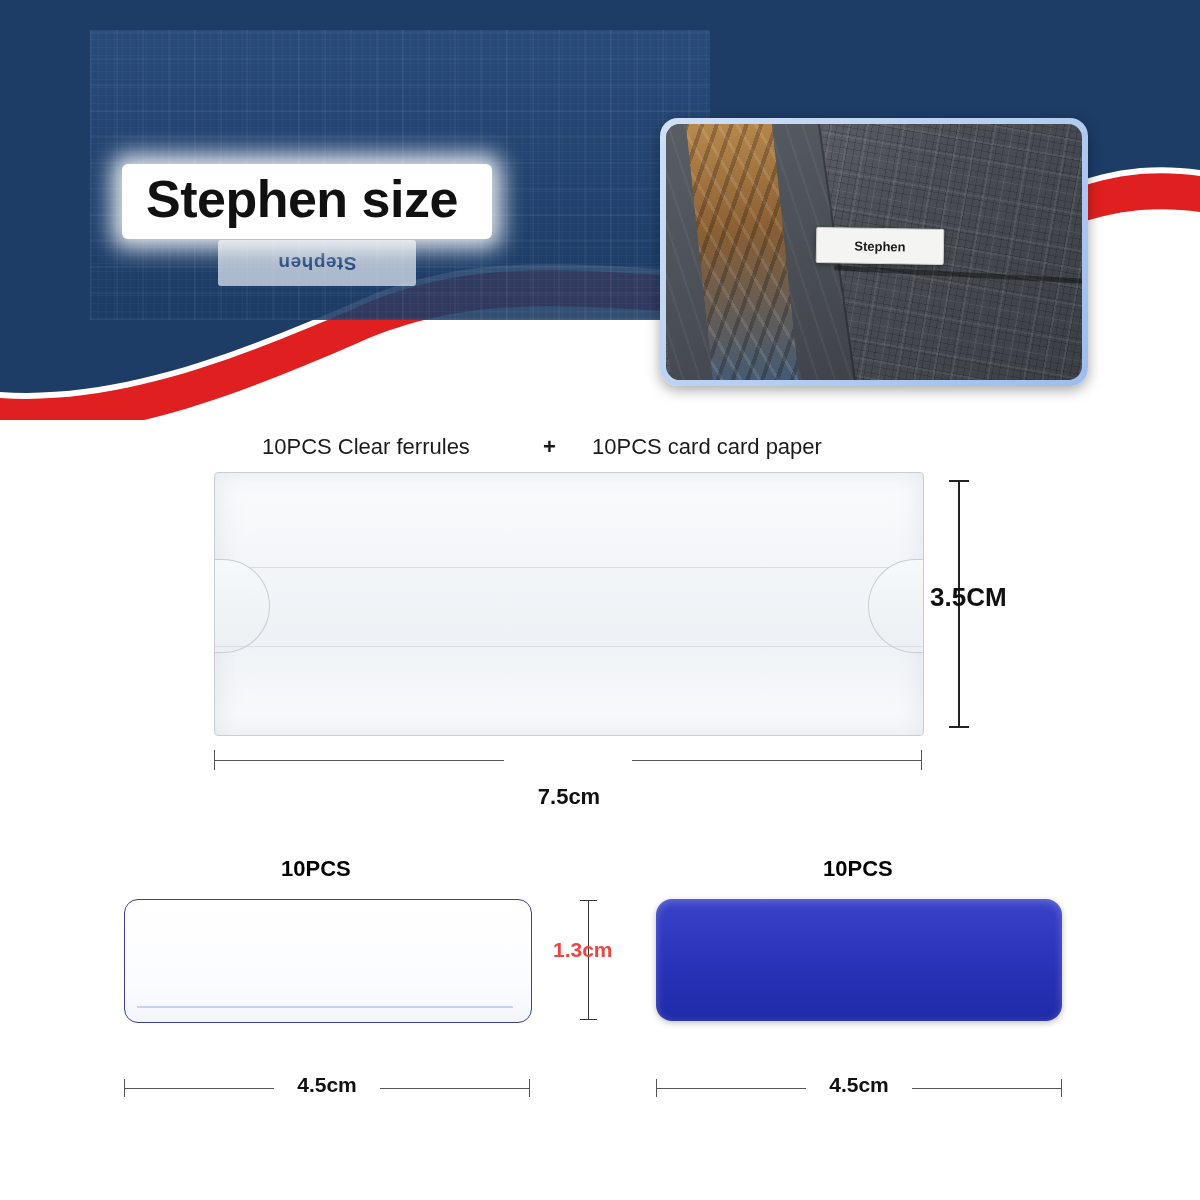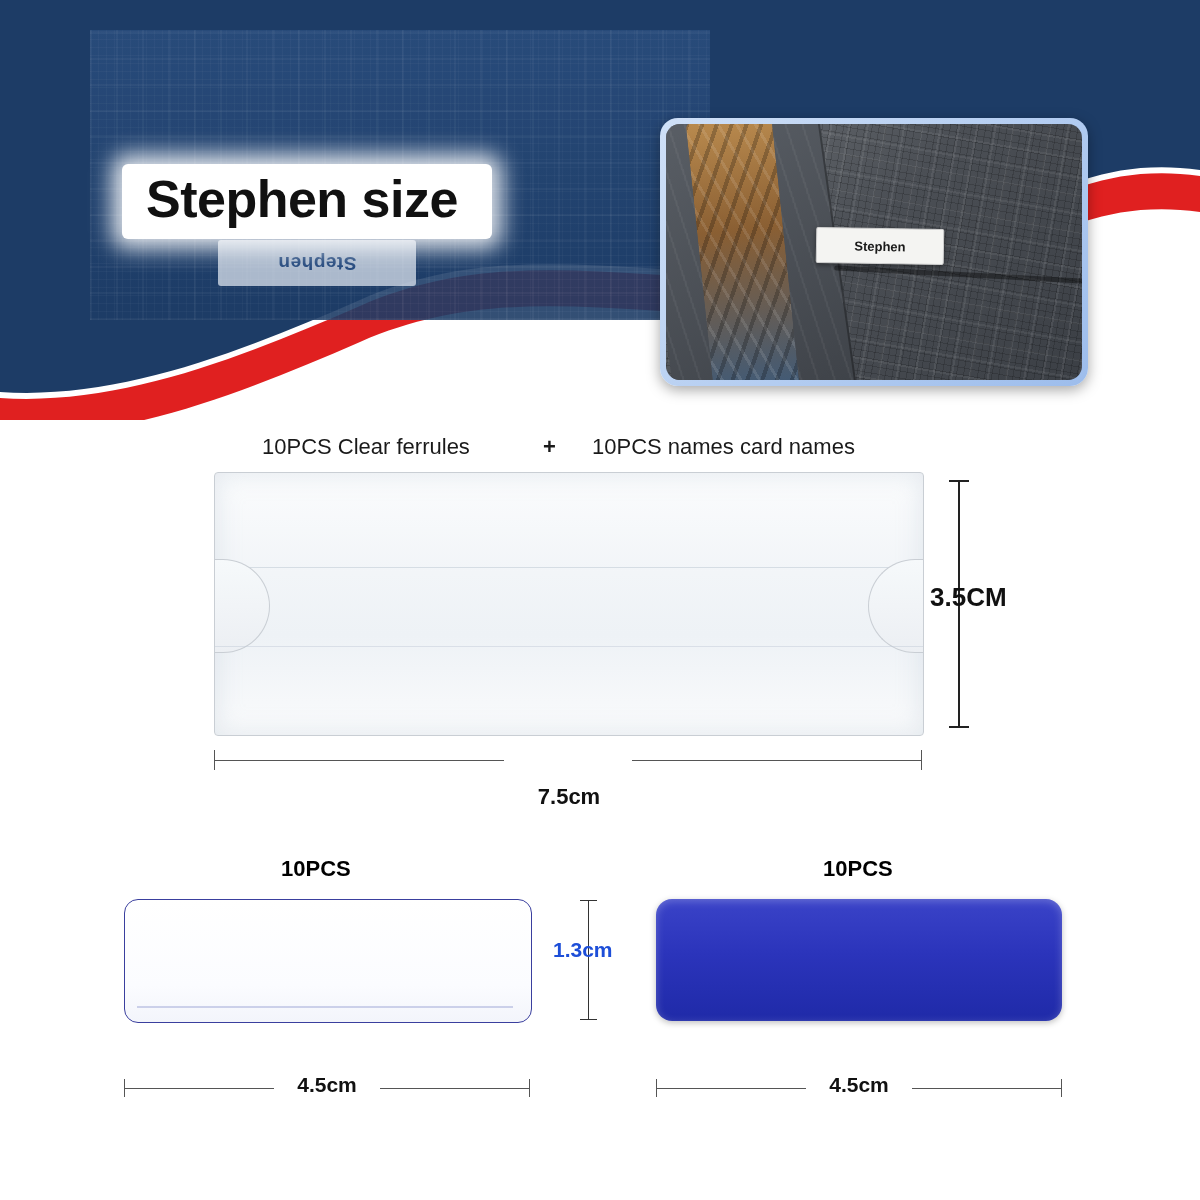--- a/index.html
+++ b/index.html
@@ -350,21 +350,21 @@
     background: #333;
   }
   .dim-v2 .cap.top { top: 0; }
   .dim-v2 .cap.bottom { bottom: 0; }
   .dim-v2-label {
     position: absolute;
     left: 553px;
     top: 938px;
     font-size: 21px;
     font-weight: bold;
-    color: #1d4ed8;
+    color: #ef4444;
   }
 
   .dim-h-small {
     position: absolute;
     top: 1088px;
     height: 2px;
   }
   .dim-h-small.left { left: 124px; width: 406px; }
   .dim-h-small.right { left: 656px; width: 406px; }
   .dim-h-small .line {
@@ -419,21 +419,21 @@
       <div class="pocket-seam"></div>
       <div class="name-tag">
         <span>Stephen</span>
       </div>
     </div>
   </div>
 </div>
 
 <div class="caption caption-main">10PCS Clear ferrules</div>
 <div class="caption caption-plus">+</div>
-<div class="caption caption-right">10PCS names card names</div>
+<div class="caption caption-right">10PCS card card paper</div>
 
 <div class="ferrule">
   <div class="notch notch-left"></div>
   <div class="notch notch-right"></div>
 </div>
 
 <div class="dim-v">
   <div class="cap top"></div>
   <div class="cap bottom"></div>
 </div>

